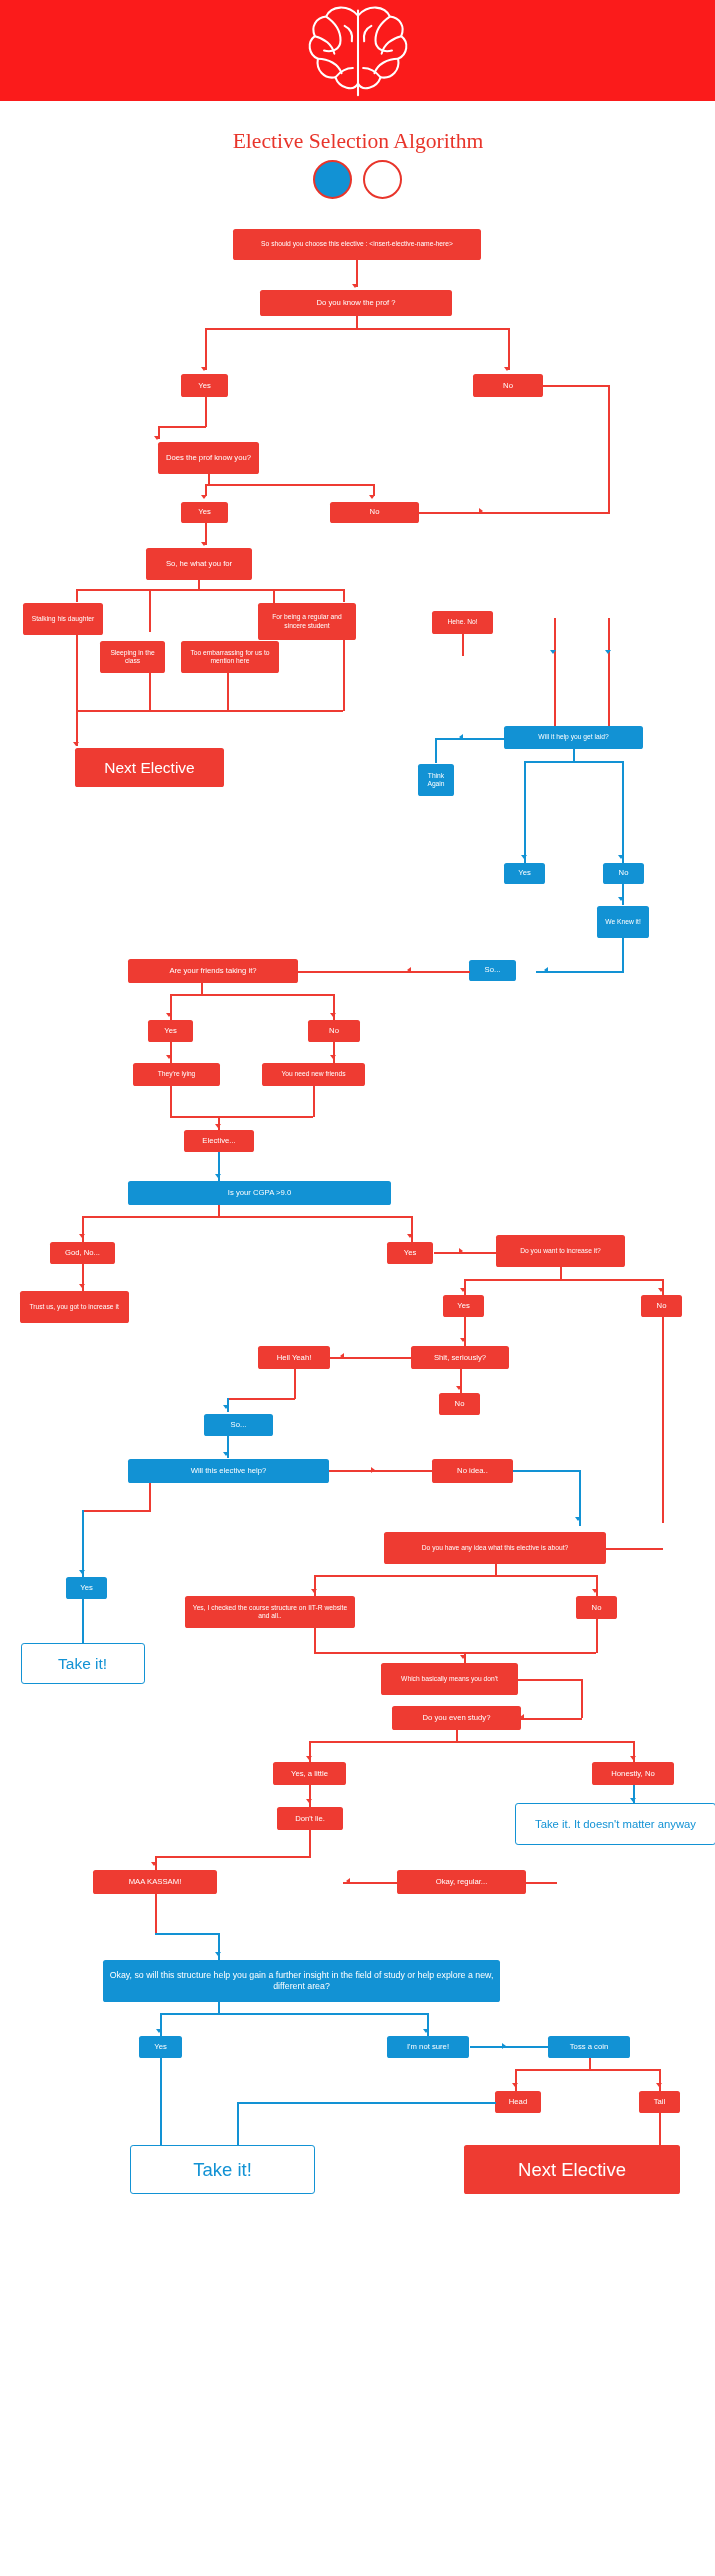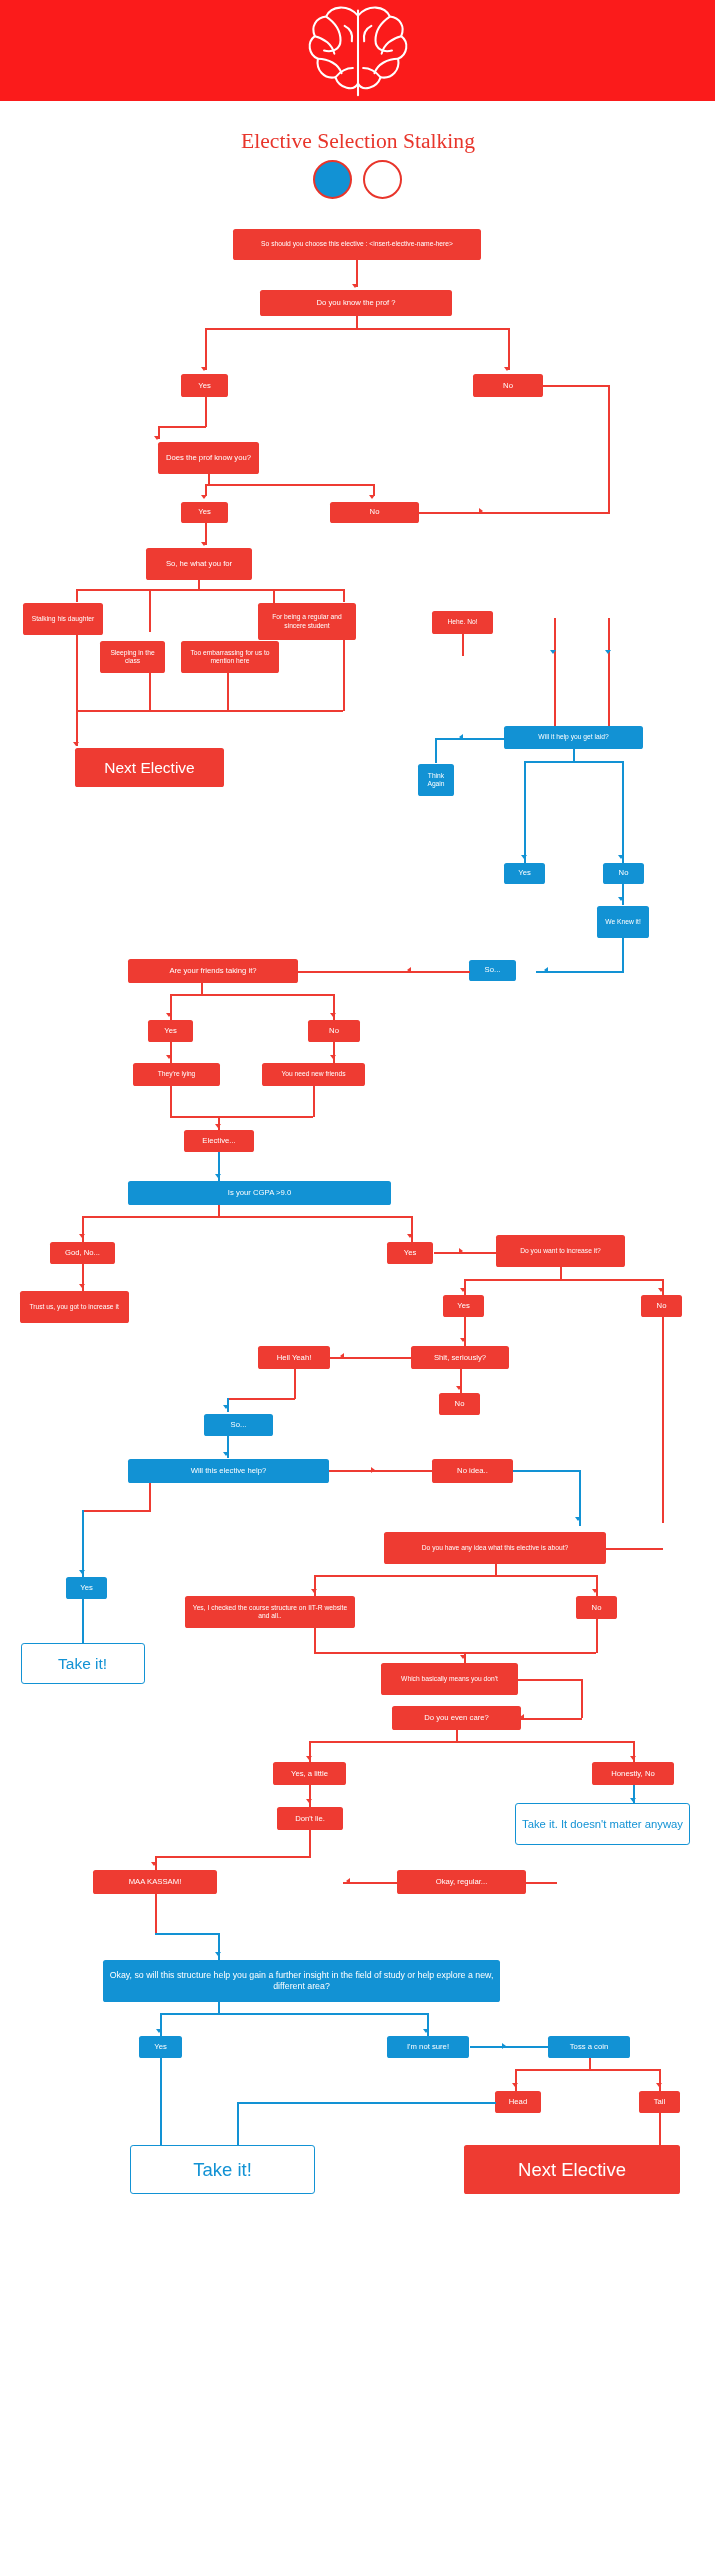--- a/index.html
+++ b/index.html
@@ -95,21 +95,21 @@
       <path d="M192 42 C174 54 164 70 164 88 C164 106 180 112 196 108"></path>
       <path d="M214 80 C196 84 180 96 176 114"></path>
       <path d="M208 124 C188 124 168 134 162 152"></path>
       <path d="M174 160 C164 148 152 142 140 142"></path>
       <path d="M104 60 C116 66 120 78 118 90"></path>
       <path d="M156 60 C144 66 140 78 142 90"></path>
     </g>
   </svg>
 </div>
 
-<div class="title">Elective Selection Stalking</div>
+<div class="title">Elective Selection Algorithm</div>
 <div class="circles">
   <div class="circ filled"></div>
   <div class="circ empty"></div>
 </div>
 
 <div class="node red small" style="left:233px; top:229px; width:248px; height:31px;">So should you choose this elective : &lt;insert-elective-name-here&gt;</div>
 <div class="ln v" style="left:356px; top:260px; height:27px;"></div>
 <div class="arrow" style="left:352px; top:284px;"></div>
 
 <div class="node red" style="left:260px; top:290px; width:192px; height:26px;">Do you know the prof ?</div>
@@ -327,39 +327,39 @@
 <div class="node red small" style="left:381px; top:1663px; width:137px; height:32px;">Which basically means you don't</div>
 
 <div class="node outline-blue mid" style="left:20.6px; top:1643px; width:124px; height:41px; font-size:15.5px;">Take it!</div>
 <div class="ln v b" style="left:82px; top:1598px; height:45px;"></div>
 
 <div class="ln h" style="left:518px; top:1679px; width:64px;"></div>
 <div class="ln v" style="left:581px; top:1679px; height:39px;"></div>
 <div class="ln h" style="left:518px; top:1718px; width:64px;"></div>
 <div class="arrow left" style="left:520px; top:1714px;"></div>
 
-<div class="node red" style="left:392px; top:1706px; width:129px; height:24px;">Do you even care?</div>
+<div class="node red" style="left:392px; top:1706px; width:129px; height:24px;">Do you even study?</div>
 
 <div class="ln v" style="left:456px; top:1730px; height:12.4px;"></div>
 <div class="ln h" style="left:309px; top:1741px; width:326px;"></div>
 <div class="ln v" style="left:309px; top:1741px; height:20.6px;"></div>
 <div class="ln v" style="left:633px; top:1741px; height:20.6px;"></div>
 <div class="arrow" style="left:306px; top:1756px;"></div>
 <div class="arrow" style="left:630px; top:1756px;"></div>
 
 <div class="node red" style="left:273px; top:1762px; width:73px; height:23px;">Yes, a little</div>
 <div class="node red" style="left:592px; top:1762px; width:82px; height:23px;">Honestly, No</div>
 
 <div class="ln v" style="left:309px; top:1785px; height:23px;"></div>
 <div class="arrow" style="left:306px; top:1799px;"></div>
 <div class="node red" style="left:277px; top:1807px; width:66px; height:23px;">Don't lie.</div>
 
 <div class="ln v b" style="left:633px; top:1785px; height:20.6px;"></div>
 <div class="arrow b" style="left:630px; top:1798px;"></div>
-<div class="node outline-blue small" style="left:515px; top:1803px; width:175px; height:42px; font-size:11.3px;">Take it. It doesn't matter anyway</div>
+<div class="node outline-blue small" style="left:515px; top:1803px; width:201px; height:42px; font-size:11.3px;">Take it. It doesn't matter anyway</div>
 
 <div class="ln v" style="left:309px; top:1830px; height:27px;"></div>
 <div class="ln h" style="left:155px; top:1856px; width:156px;"></div>
 <div class="ln v" style="left:155px; top:1856px; height:14.4px;"></div>
 <div class="arrow" style="left:151px; top:1862px;"></div>
 
 <div class="node red" style="left:93px; top:1870px; width:124px; height:24px;">MAA KASSAM!</div>
 <div class="node red" style="left:397px; top:1870px; width:129px; height:24px;">Okay, regular...</div>
 <div class="ln h" style="left:526px; top:1882px; width:31px;"></div>
 <div class="ln h" style="left:343px; top:1882px; width:56px;"></div>

